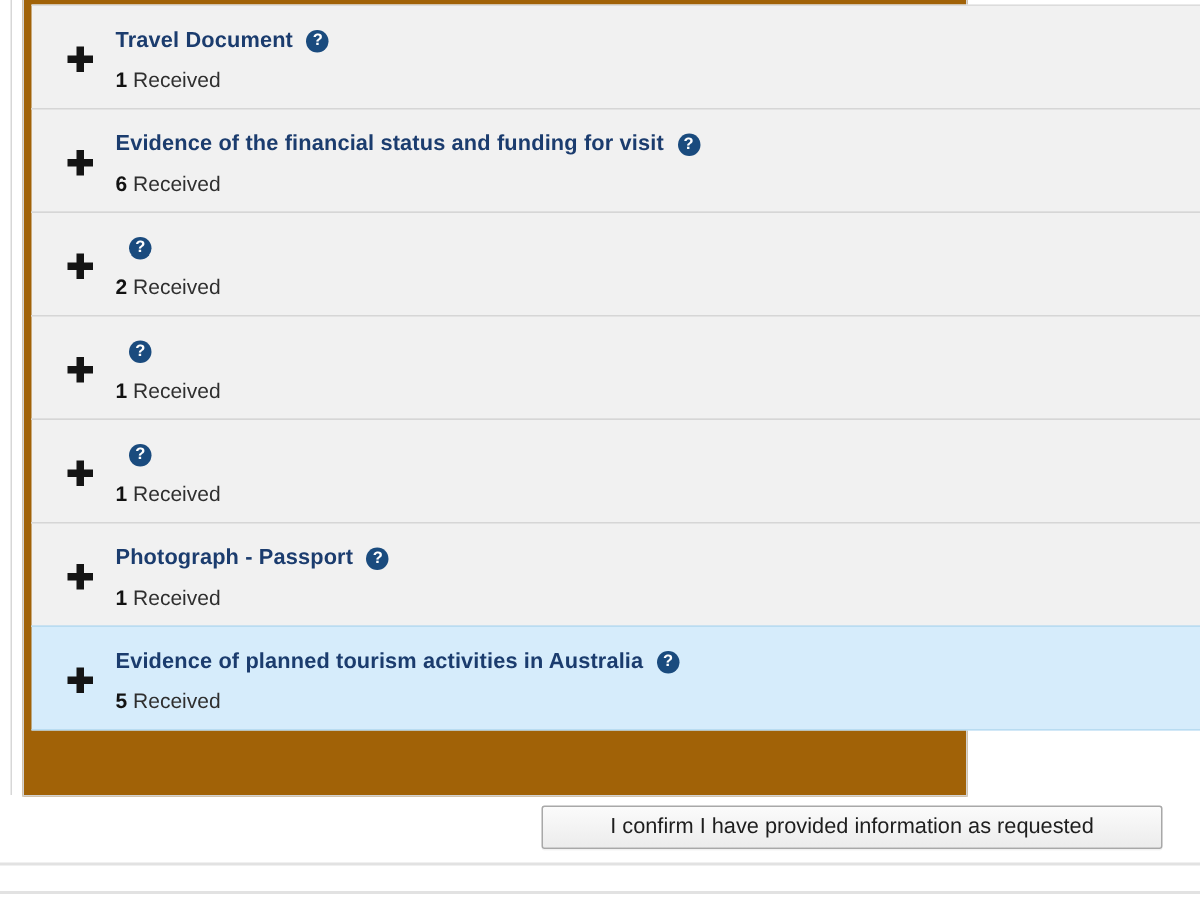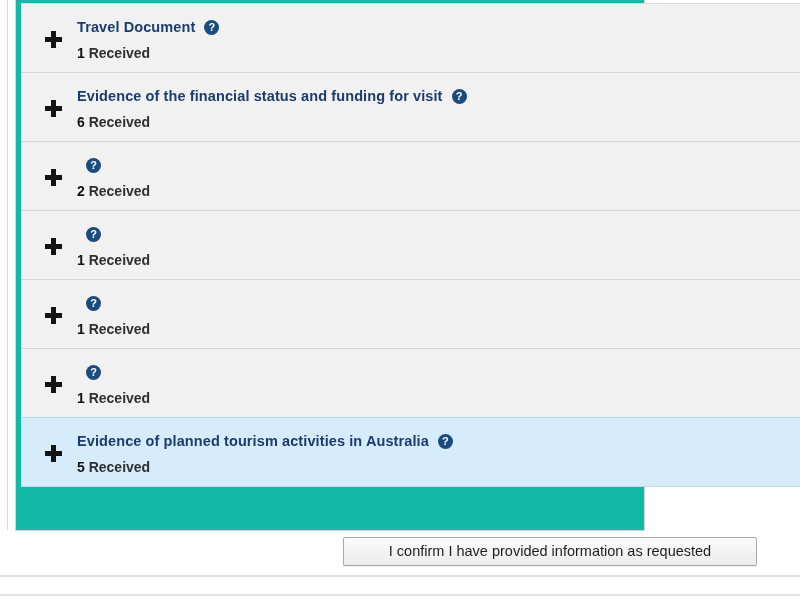--- a/index.html
+++ b/index.html
@@ -40,21 +40,21 @@
   #accordion-panel {
     position: absolute;
     left: 15px;
     top: 0;
     width: 630px;
     height: 531px;
     box-sizing: border-box;
     border-left: 1px solid #d3d3d3;
     border-right: 1px solid #d3d3d3;
     border-bottom: 1px solid #d3d3d3;
-    background: #14b8a6;
+    background: #a16207;
   }
 
   #accordion-list {
     position: absolute;
     left: 5px;
     top: 3px;
     width: 795px;   
   }
 
   .acc-row {
@@ -157,28 +157,28 @@
     margin-top: 8px;
     font-size: 14px;
     color: #2b2b2b;
     white-space: nowrap;
   }
   .acc-count-num {
     font-weight: bold;
     color: #121212;
   }
   .acc-count-word {
-    font-weight: bold;
+    font-weight: normal;
     color: #2f2f2f;
   }
 
   
   #confirm-bar {
     position: absolute;
-    left: 0;
+    left: 18px;
     top: 531px;
     width: 660px;
     height: 44px;
   }
   #confirm-button {
     position: absolute;
     left: 343px;
     top: 6px;
     width: 414px;
     height: 29px;
@@ -271,20 +271,21 @@
             </div>
             <div class="acc-count-line"><span class="acc-count-num">1</span> <span class="acc-count-word">Received</span></div>
           </div>
         </div>
         <div class="acc-row">
           <div class="acc-toggle">
             <span class="plus-icon"></span>
           </div>
           <div class="acc-body">
             <div class="acc-title-line">
+              <span class="acc-title">Photograph - Passport</span>
               <span class="help-icon">?</span>
             </div>
             <div class="acc-count-line"><span class="acc-count-num">1</span> <span class="acc-count-word">Received</span></div>
           </div>
         </div>
         <div class="acc-row selected">
           <div class="acc-toggle">
             <span class="plus-icon"></span>
           </div>
           <div class="acc-body">

